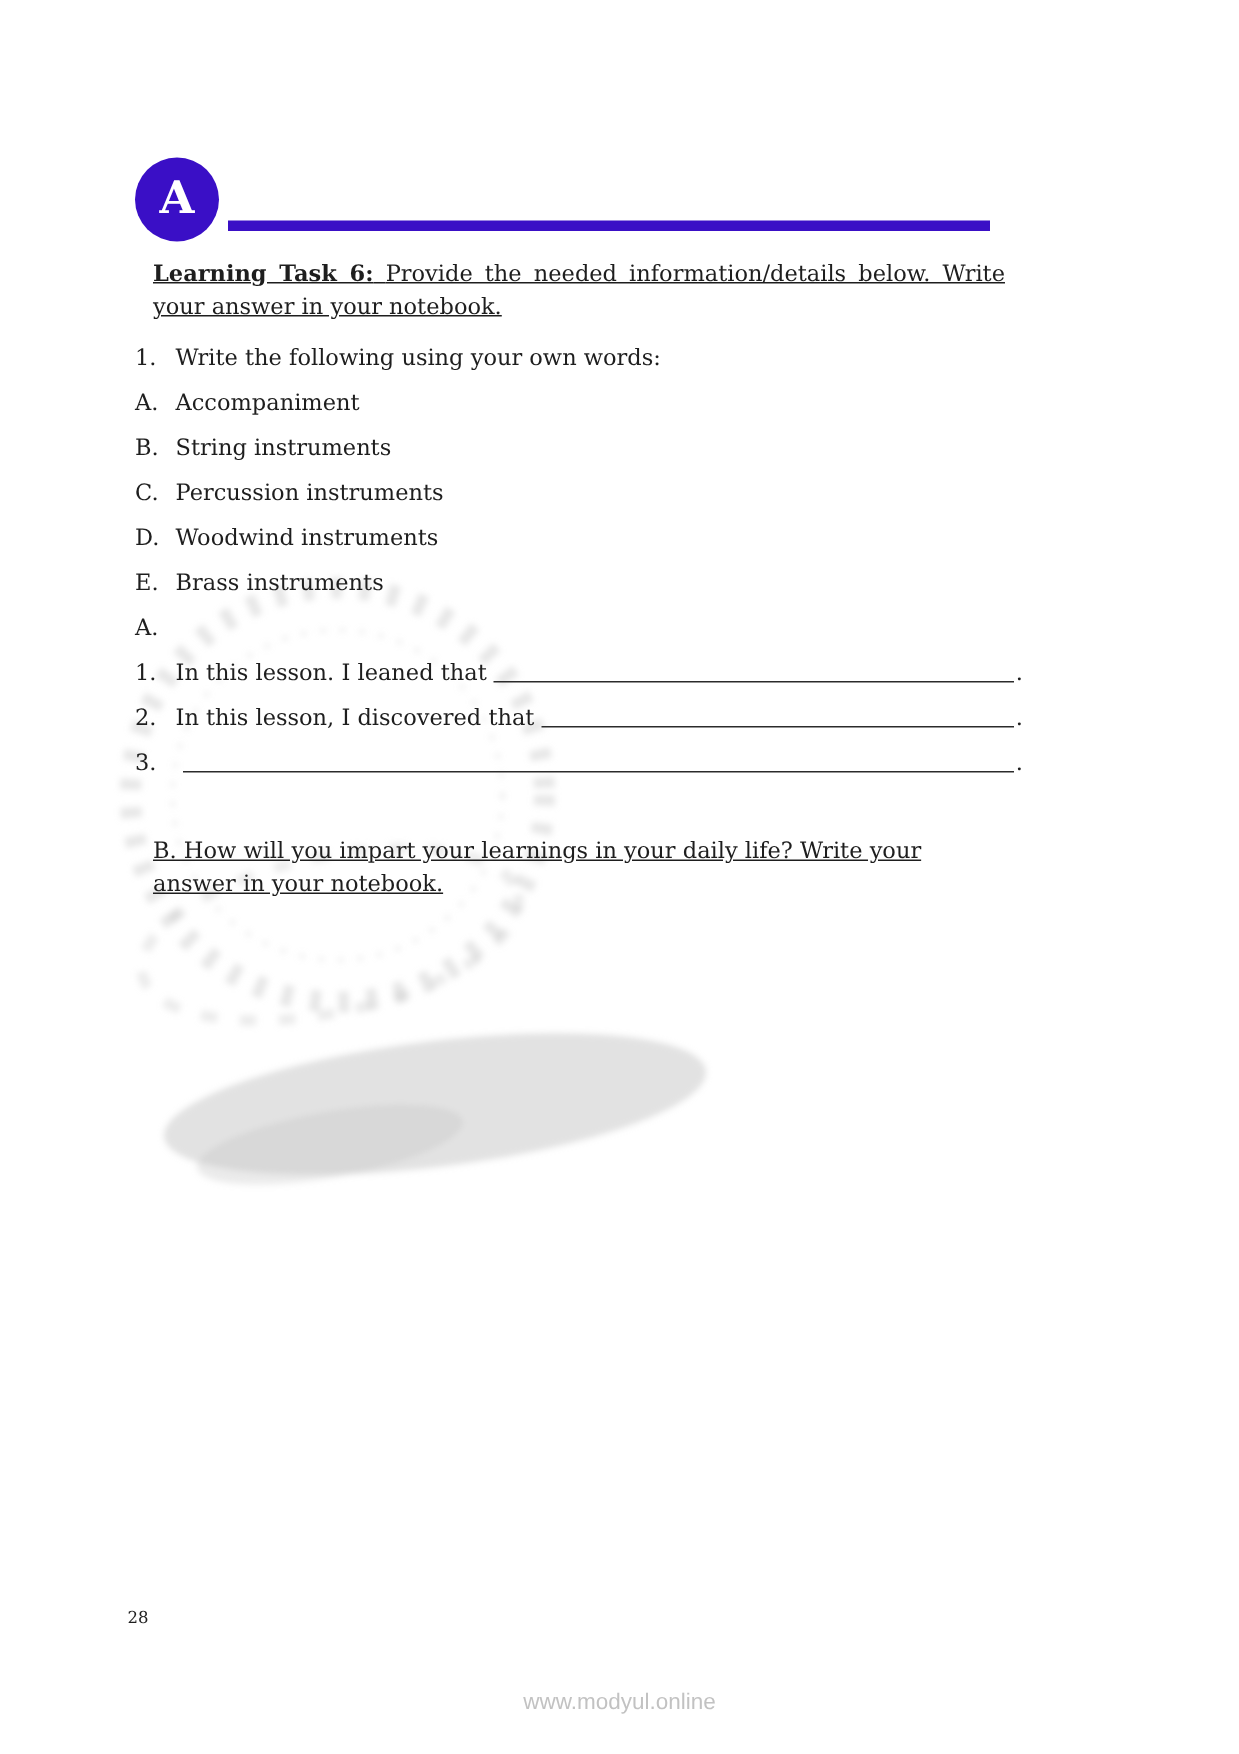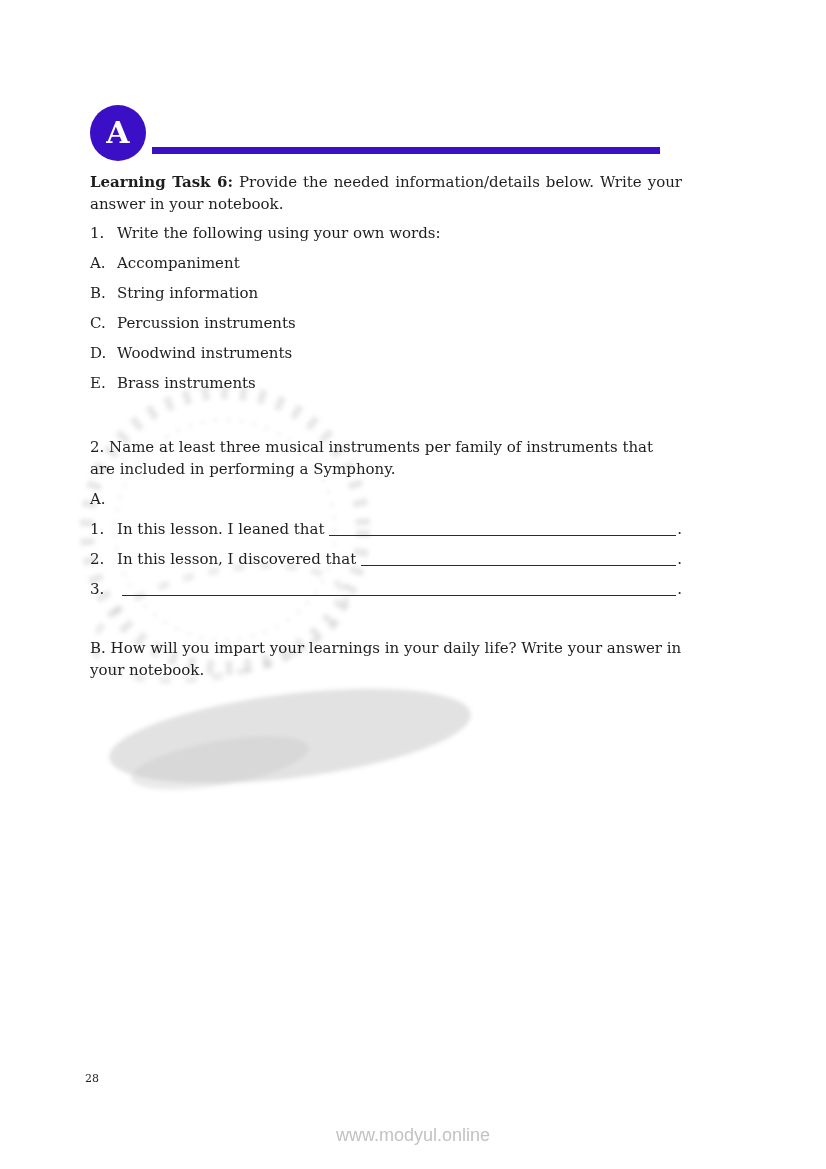--- a/index.html
+++ b/index.html
@@ -30,21 +30,21 @@
   }
   .badge span {
     color:#ffffff; font-weight:bold; font-size:30px; line-height:1;
     font-family:"DejaVu Serif",serif;
   }
   .rule {
     height:7px; background:var(--color-accent,#3a0fc6);
     flex:0 0 508px; margin-left:6px; margin-bottom:7px;
   }
   
-  .para { margin:0; }
+  .para { margin:12px;text-decoration:underline; }
   .justify { text-align:justify; }
   .bold { font-weight:bold; }
   .mt-intro { margin-top:10px; }
   .li { display:flex; }
   .li-label { width:27px; flex-shrink:0; }
   .mt-item1 { margin-top:7px; }
   .def { margin-top:8px; }
   .mt-item2 { margin-top:42px; }
   .mt-task7 { margin-top:66px; }
   .mt-secA { margin-top:8px; }
@@ -74,21 +74,21 @@
     font-size:11px; font-family:"DejaVu Serif",serif;
   }
   .footer-right {
     flex:1; text-align:right;
     font-style:italic; letter-spacing:0.5px;
     font-family:"Liberation Sans","DejaVu Sans",sans-serif;
   }
   .site-watermark {
     position:absolute; left:0; right:0; top:1124px; z-index:1;
     text-align:center;
-    color:#c2c2c2; font-size:18px;
+    color:#c2c2c2; font-size:15px;
     font-family:"Liberation Sans","DejaVu Sans",sans-serif;
   }
 </style>
 </head>
 <body>
 
 <div class="page">
 
   <div class="stamp-wrap">
     <svg width="420" height="430" viewBox="0 0 420 430">
@@ -127,36 +127,35 @@
       <span class="li-label">1.</span>
       <span>Write the following using your own words:</span>
     </div>
 
     <div class="li def">
       <span class="li-label">A.</span>
       <span>Accompaniment</span>
     </div>
     <div class="li def">
       <span class="li-label">B.</span>
-      <span>String information</span>
+      <span>String instruments</span>
     </div>
     <div class="li def">
       <span class="li-label">C.</span>
       <span>Percussion instruments</span>
     </div>
     <div class="li def">
       <span class="li-label">D.</span>
       <span>Woodwind instruments</span>
     </div>
     <div class="li def">
       <span class="li-label">E.</span>
       <span>Brass instruments</span>
     </div>
 
-    <p class="para mt-item2">2. Name at least three musical instruments per family of instruments that are included in performing a Symphony.</p>
 
 
     <div class="li mt-secA">
       <span class="li-label">A.</span>
     </div>
 
     <div class="stmt">
       <span class="li-label">1.</span>
       <span class="stmt-text">In this lesson. I leaned that</span>
       <span class="blank"></span>

